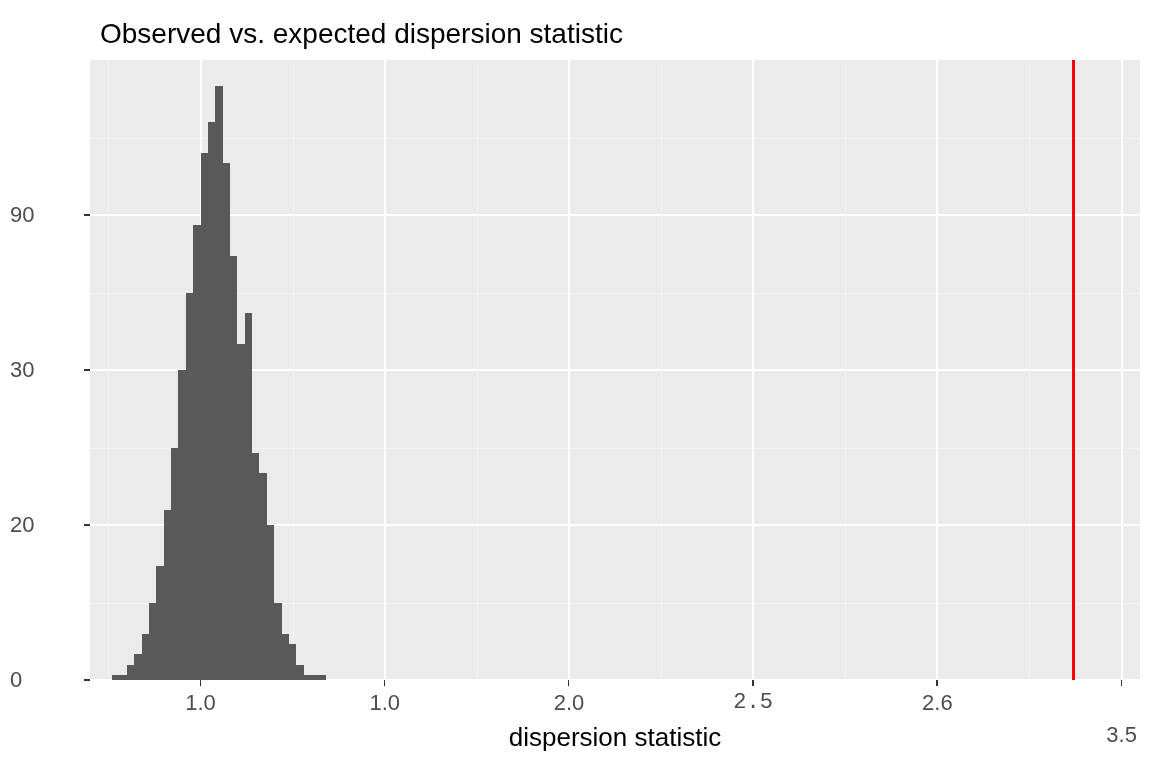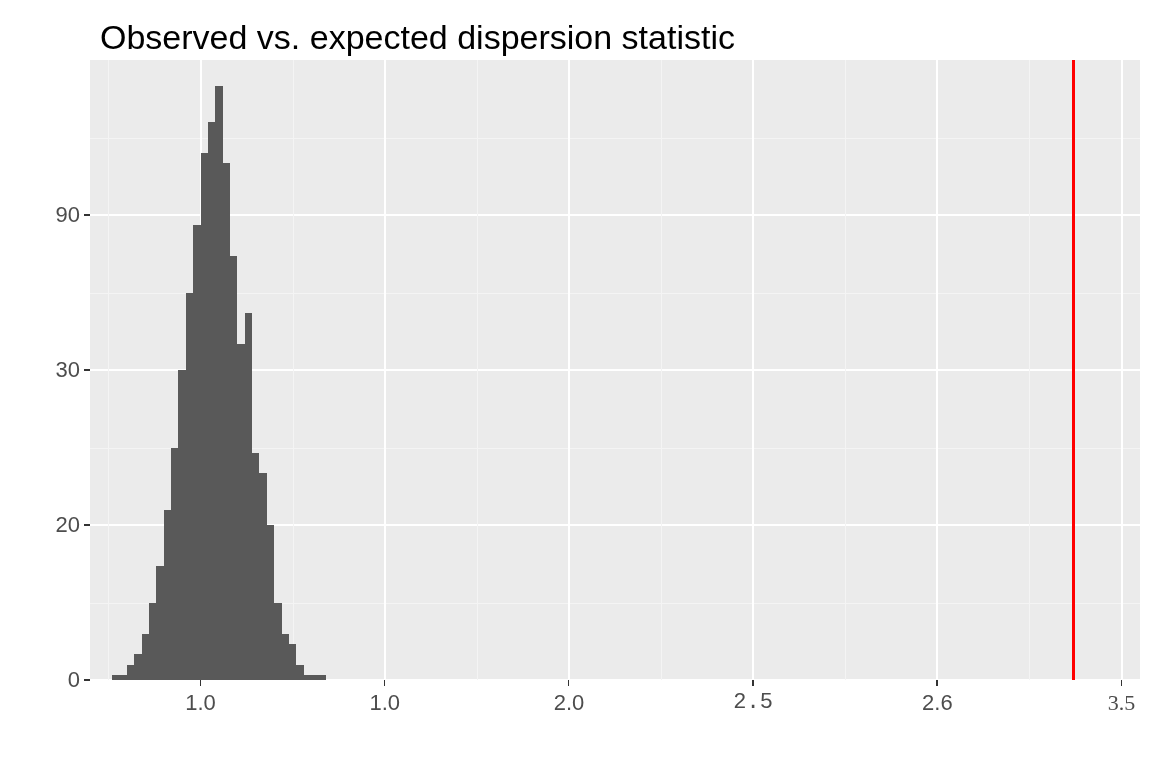--- a/index.html
+++ b/index.html
@@ -13,21 +13,21 @@
   }
   .chart-wrap {
     position: relative;
     width: 1152px;
     height: 768px;
   }
   .title {
     position: absolute;
     left: 100px;
     top: 18px;
-    font-size: 34px;
+    font-size: 28px;
     color: #000;
   }
   
   .panel {
     position: absolute;
     left: 90px;
     top: 60px;
     width: 1050px;
     height: 620px;
     background: #ebebeb;
@@ -50,21 +50,21 @@
     top: 0;
     bottom: 0;
     width: 3px;
     background: #ff0000;
   }
   .ytick, .xtick {
     position: absolute;
     font-size: 22px;
     color: #4d4d4d;
   }
-  .ytick { text-align: right; width: 70px; }
+  .ytick { text-align: left; width: 70px; }
   .xtick { text-align: left; transform: translateX(-50%); }
   .tickmark-y {
     position: absolute;
     width: 6px;
     height: 1.5px;
     background: #333333;
   }
   .tickmark-x {
     position: absolute;
     width: 1.5px;
@@ -153,18 +153,19 @@
       <div class="xtick" style="left: 200.526px; top: 690px;">1.0</div>
       <div class="tickmark-x" style="left: 199.526px; top: 680px;"></div>
       <div class="xtick" style="left: 384.737px; top: 690px;">1.0</div>
       <div class="tickmark-x" style="left: 383.737px; top: 680px;"></div>
       <div class="xtick" style="left: 568.947px; top: 690px;">2.0</div>
       <div class="tickmark-x" style="left: 567.947px; top: 680px;"></div>
       <div class="xtick" style="left: 753.158px; top: 690px; font-family: Liberation Mono, monospace;">2.5</div>
       <div class="tickmark-x" style="left: 752.158px; top: 680px;"></div>
       <div class="xtick" style="left: 937.368px; top: 690px;">2.6</div>
       <div class="tickmark-x" style="left: 936.368px; top: 680px;"></div>
-      <div class="xtick" style="left: 1121.58px; top: 690px; font-family: Liberation Serif, serif;">3.5</div>
+      <div class="xtick" style="left: 1121.58px; top: 722px;">3.5</div>
       <div class="tickmark-x" style="left: 1120.58px; top: 680px;"></div>
     </div>
 
+  <div class="xlabel" id="xlabel" style="left: 90px; width: 1050px; top: 722px;">dispersion statistic</div>
 
 </div>
 
 </body></html>

